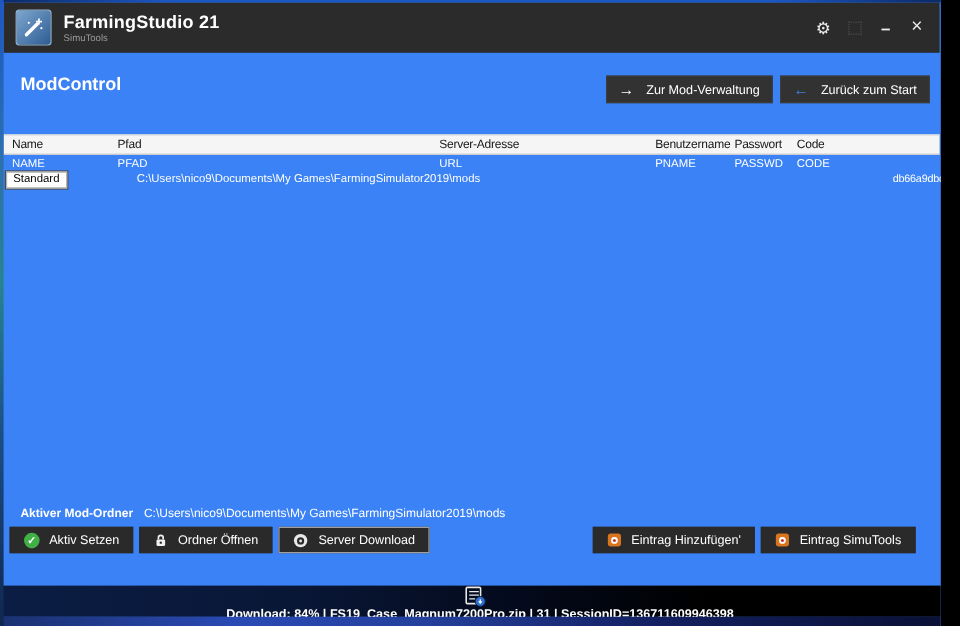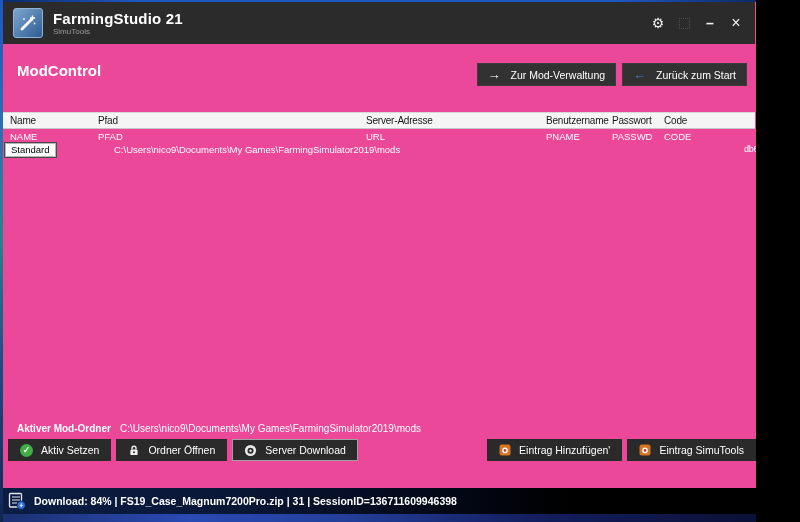--- a/index.html
+++ b/index.html
@@ -1,17 +1,17 @@
 <!DOCTYPE html>
 <html><head>
 <meta charset="utf-8">
 <style>
   html,body{margin:0;padding:0;background:#000;}
   body{width:800px;height:522px;overflow:hidden;font-family:"Liberation Sans",sans-serif;-webkit-font-smoothing:antialiased;}
-  .window{position:relative;width:756px;height:522px;background:#ec4899;overflow:hidden;}
+  .window{position:relative;width:756px;height:522px;background:#3b82f6;overflow:hidden;padding-left:28px;}
 
   
   .accent-top{position:absolute;top:0;left:0;width:100%;height:2px;z-index:30;
     background:linear-gradient(90deg,#0b2a66,#1d57c4 18%,#1d57c4 82%,#0b2a66);}
   .accent-left{position:absolute;top:0;left:0;width:3px;height:100%;z-index:30;
     background:linear-gradient(180deg,#1d57c4,#2e6fae 25%,#27848e 45%,#1a4e86 70%,#10264e);}
 
   
   .titlebar{position:absolute;top:2px;left:3px;right:1px;height:42px;background:#2b2b2b;display:flex;align-items:center;}
   .app-icon{width:28px;height:28px;margin-left:10px;border-radius:3px;flex:0 0 auto;
@@ -43,28 +43,28 @@
   .tcell{white-space:nowrap;overflow:visible;}
   .prow{height:13px;line-height:13px;color:#fff;font-size:9.5px;margin-top:1px;}
   .drow{height:14px;line-height:13px;color:#fff;font-size:9.5px;gap:16px;}
   .chip{display:inline-block;background:#fff;color:#000;border:1px solid #b5b5b5;box-shadow:0 0 0 1px #4a4a4a;padding:0 5px;margin-left:-5px;height:12px;line-height:12px;font-size:9.5px;}
   .code-cell{font-size:9px;letter-spacing:-.2px;}
 
   
   .active-folder{position:absolute;left:17px;top:423px;font-size:10px;color:#fff;white-space:nowrap;}
   .active-folder b{font-size:10px;margin-right:9px;}
   .footer-buttons-left{position:absolute;left:8px;top:439px;display:flex;gap:5px;}
-  .footer-buttons-right{position:absolute;right:0;top:439px;display:flex;gap:5px;}
+  .footer-buttons-right{position:absolute;right:21px;top:439px;display:flex;gap:5px;}
   .fbtn{height:22px;background:#2a2a2a;border:1px solid #2a2a2a;color:#fff;font-size:10.5px;display:flex;align-items:center;gap:8px;padding:0 11px;cursor:default;box-sizing:border-box;}
   .fbtn-focused{border-color:#a0a0a0;}
   .icon-check{width:13px;height:13px;border-radius:50%;background:#3faf46;color:#fff;font-size:9px;line-height:13px;text-align:center;font-weight:bold;flex:0 0 auto;}
 
   
   .statusbar{position:absolute;left:0;right:0;top:488px;height:26px;display:flex;align-items:center;padding-left:8px;box-sizing:border-box;
-    background:linear-gradient(90deg,#0b1d44 0%,#091737 30%,#040a1c 55%,#000 75%);}
+    background:linear-gradient(90deg,#0b1d44 0%,#091737 30%,#040a1c 55%,#000 75%);flex-direction:column;}
   .status-text{color:#fff;font-weight:bold;font-size:10.5px;margin-left:8px;white-space:nowrap;}
   .statusbar-bottom{position:absolute;left:0;right:0;bottom:0;height:8px;
     background:linear-gradient(90deg,#1b3170 0%,#2a4ab4 25%,#24409c 45%,#131f60 70%,#0a1136 100%);}
 </style>
 </head>
 <body>
 
 <div class="window">
   <div class="accent-top"></div>
   <div class="accent-left"></div>

